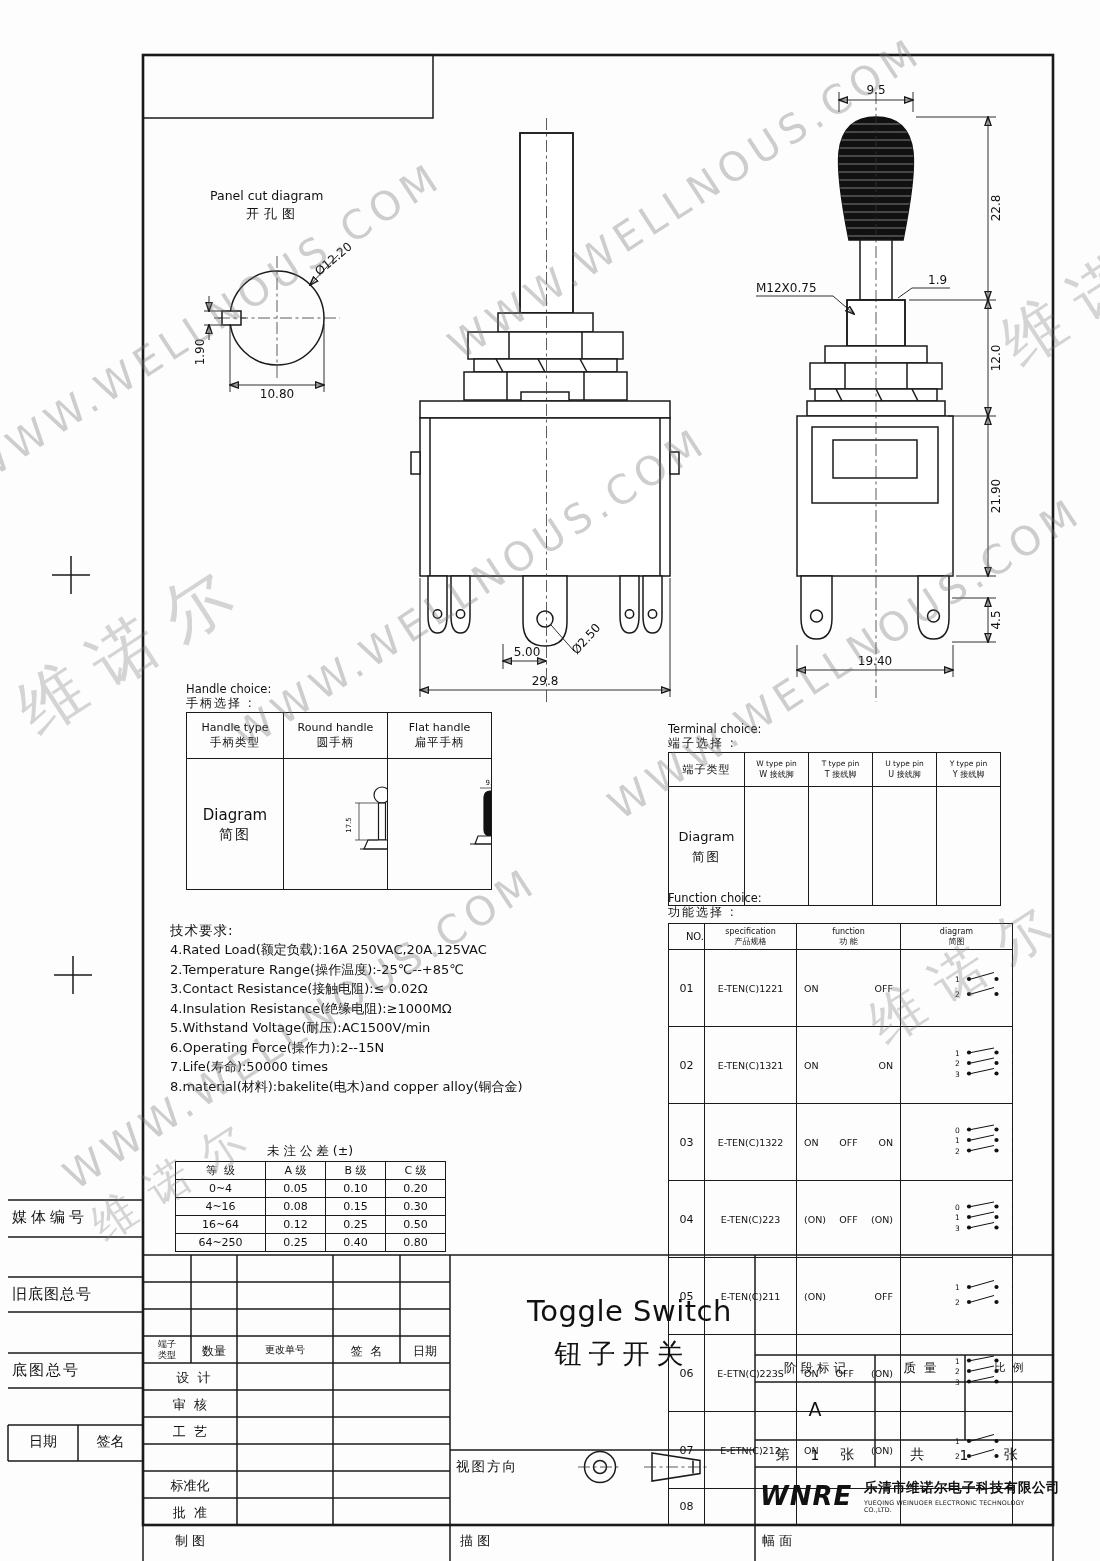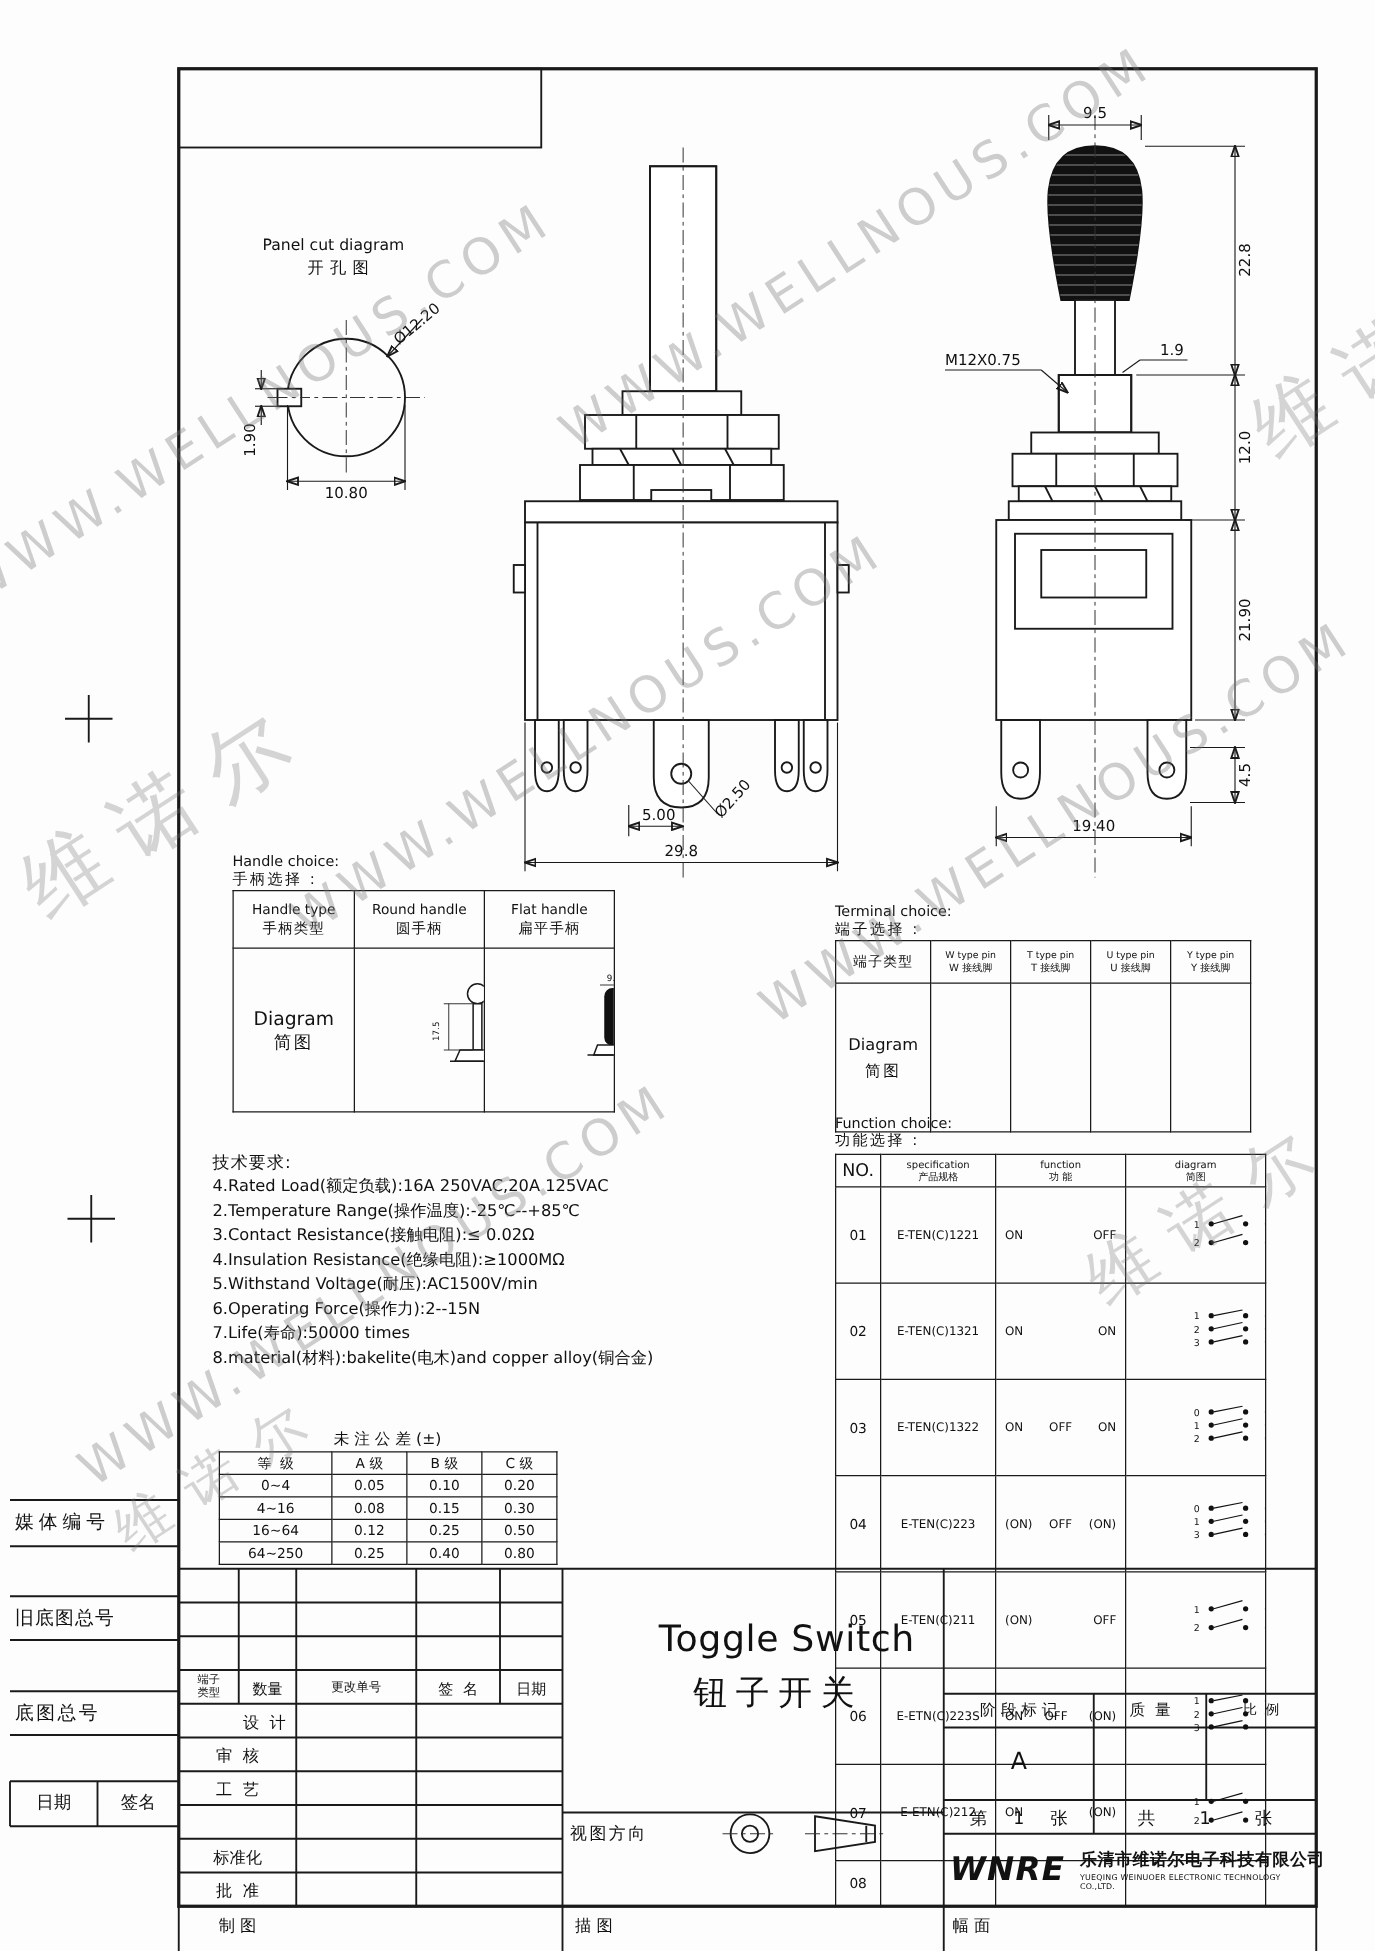--- a/index.html
+++ b/index.html
@@ -24,21 +24,21 @@
   .sec-title .cnline { letter-spacing:2px; font-size:12px; }
 
   table.tbl { position:absolute; border-collapse:collapse; table-layout:fixed; z-index:3; background:transparent; }
   table.tbl td { border:1.4px solid #1a1a1a; text-align:center; vertical-align:middle; padding:0; overflow:hidden; white-space:pre; }
   .h-en { font-size:11px; line-height:14px; }
   .h-cn { font-size:11.5px; line-height:15px; letter-spacing:1px; }
   .d-en { font-size:15px; line-height:20px; }
   .d-cn { font-size:14px; line-height:19px; letter-spacing:2px; }
   .t-en { font-size:7.5px; line-height:9.5px; }
   .t-cn { font-size:8px;  line-height:11px; }
-  .fh  { font-size:14px; }
+  .fh  { font-size:10px;text-align:right; }
   .fh8 { font-size:8px; line-height:9.5px; }
   .fno { font-size:11px; }
   .fspec { font-size:9.5px; }
   .ffun { display:flex; justify-content:space-between; padding:0 7px; font-size:9.5px; }
   .fdiag circle { fill:#111; stroke:none; }
   .fdiag line { stroke:#111; stroke-width:1; }
   .fdiag text { font-size:7.5px; fill:#111; font-family:"DejaVu Sans",sans-serif; }
   .mini line, .mini path, .mini rect, .mini circle { stroke:#1a1a1a; fill:none; stroke-width:1.2; }
   .mini .p2 { fill:#fff; }
   .mini .blk { fill:#111; stroke:#111; }
@@ -678,21 +678,21 @@
   <div class="tb ctr" style="left:78px;top:1433px;width:65px;font-size:14px">签名</div>
 
   <div class="tb ctr" style="left:143px;top:1339px;width:48px;white-space:normal">
       <div class="revmark">端子类型</div>
     </div>
   <div class="tb ctr" style="left:191px;top:1343px;width:46px;font-size:12px">数量</div>
   <div class="tb ctr" style="left:237px;top:1343px;width:96px;font-size:10px">更改单号</div>
   <div class="tb ctr" style="left:333px;top:1343px;width:67px;font-size:12px">签  名</div>
   <div class="tb ctr" style="left:400px;top:1343px;width:50px;font-size:12px">日期</div>
 
-  <div class="tb ctr" style="left:159px;top:1369px;width:105px">设  计</div>
+  <div class="tb ctr" style="left:141px;top:1369px;width:105px">设  计</div>
   <div class="tb ctr" style="left:143px;top:1396px;width:94px">审  核</div>
   <div class="tb ctr" style="left:143px;top:1423px;width:94px">工  艺</div>
   <div class="tb ctr" style="left:143px;top:1477px;width:94px">标准化</div>
   <div class="tb ctr" style="left:143px;top:1504px;width:94px">批  准</div>
 
   <div class="tb ctr" style="left:143px;top:1532px;width:94px">制 图</div>
   <div class="tb" style="left:460px;top:1532px">描 图</div>
   <div class="tb" style="left:762px;top:1532px">幅 面</div>
 
   <div class="tb ctr tb-big-en" style="left:450px;top:1294px;width:359px">Toggle Switch</div>

